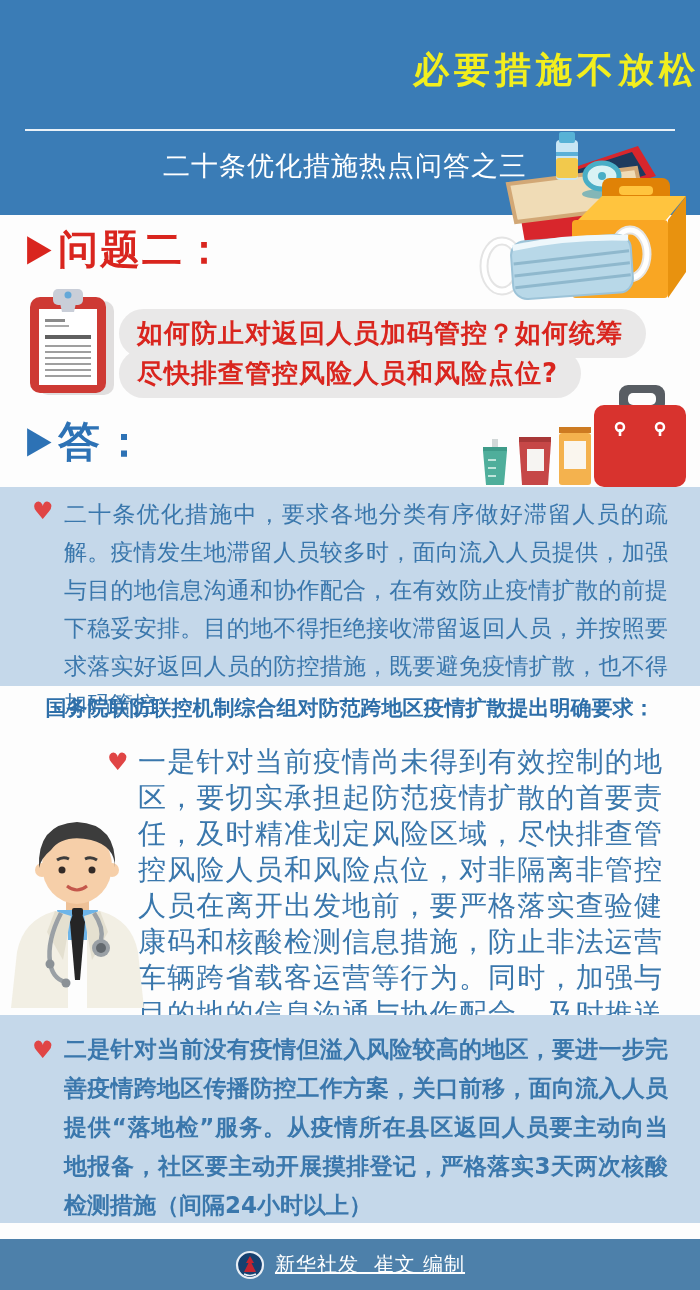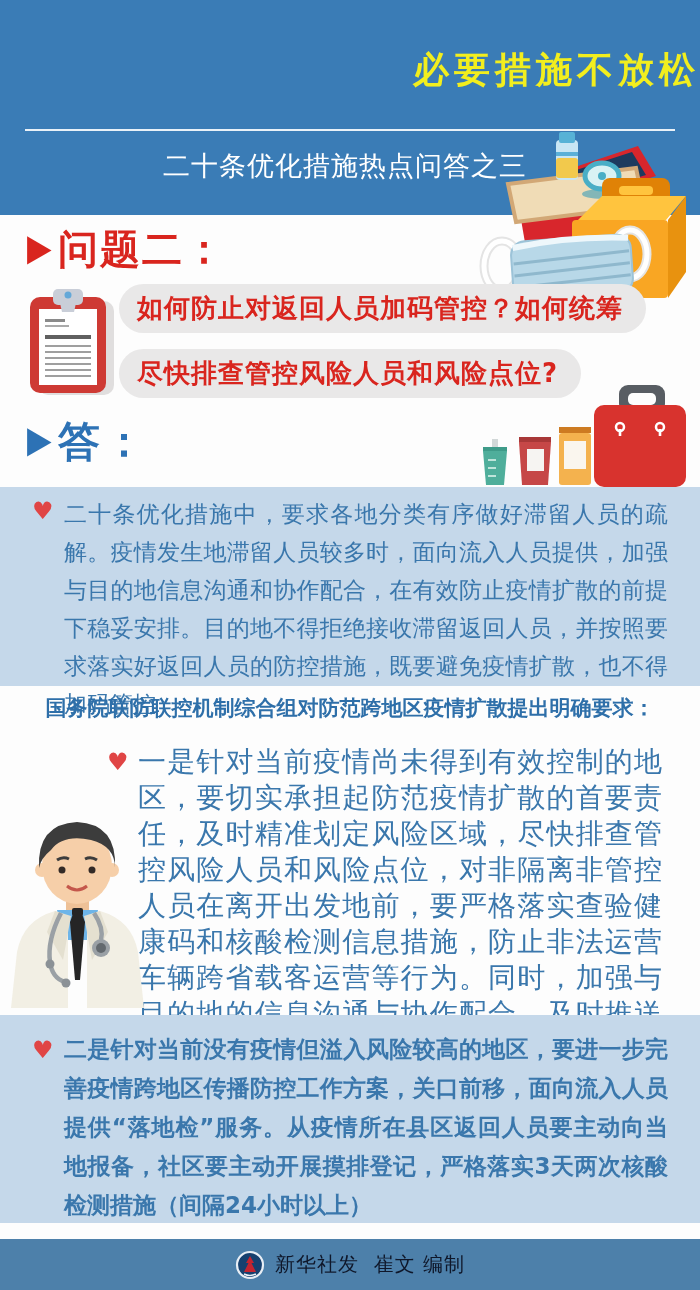--- a/index.html
+++ b/index.html
@@ -27,21 +27,21 @@
     font-size:27px;color:#ffffff;letter-spacing:1px;}
 
   .abs{position:absolute;}
 
   
   .q-marker{left:27px;top:228px;font-size:32px;color:var(--accent-red);transform:scaleY(1.15);}
   .q-label{left:58px;top:222px;font-size:40px;font-weight:bold;color:var(--accent-red);letter-spacing:2px;text-align:right;}
   .pill{background:var(--pill-bg);border-radius:25px;height:49px;display:flex;align-items:center;
     padding-left:18px;box-sizing:border-box;font-size:26px;font-weight:bold;color:var(--accent-red);
     letter-spacing:1px;white-space:nowrap;overflow:hidden;}
-  .pill1{left:119px;top:284px;width:527px;}
+  .pill1{left:119px;top:309px;width:527px;}
   .pill2{left:119px;top:349px;width:462px;}
 
   
   .a-marker{left:27px;top:420px;font-size:32px;color:var(--answer-blue);transform:scaleY(1.15);}
   .a-label{left:58px;top:414px;font-size:42px;font-weight:bold;color:var(--answer-blue);letter-spacing:3px;}
 
   
   .bluebox{left:0;width:700px;background:var(--box-bg);}
   .box1{top:487px;height:199px;}
   .box2{top:1015px;height:208px;}
@@ -51,21 +51,21 @@
   .h1pos{left:32px;top:499px;}
   .req-title{left:0;top:694px;width:700px;text-align:center;font-size:21px;font-weight:bold;color:#2e6fa9;}
   .h2pos{left:107px;top:750px;}
   .p2{left:138px;top:744px;width:524px;font-size:28px;line-height:36px;font-family:Liberation Serif, serif;}
   .h3pos{left:32px;top:1038px;}
   .p3{left:64px;top:1030px;width:604px;font-size:23px;line-height:39px;font-weight:bold;}
 
   
   .footer{position:absolute;left:0;top:1239px;width:700px;height:51px;background:var(--footer-bg);
     display:flex;align-items:center;justify-content:center;}
-  .credit{color:#0f172a;font-size:20px;margin-left:10px;white-space:pre;letter-spacing:1px;}
+  .credit{color:#ffffff;font-size:20px;margin-left:10px;white-space:pre;letter-spacing:1px;text-decoration:underline;}
 </style>
 </head>
 <body>
 
 <div class="page">
 
   <div class="hdr">
     <h1 class="hdr-title">必要措施不放松</h1>
     <div class="hdr-divider"></div>
     <div class="hdr-sub">二十条优化措施热点问答之三</div>

